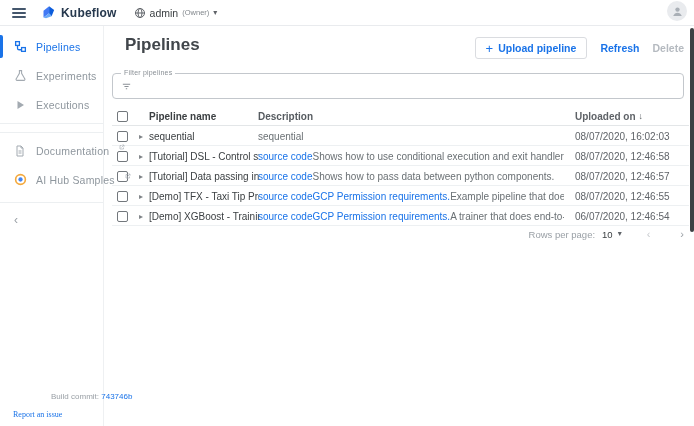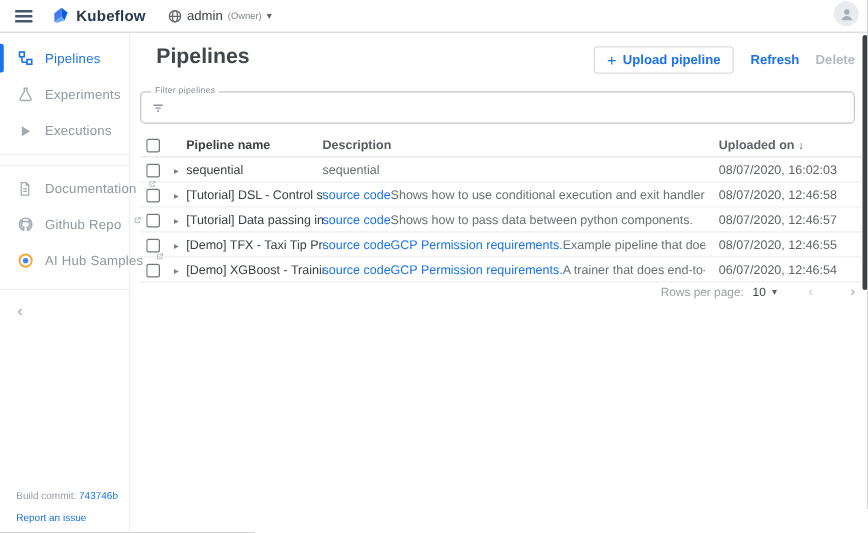--- a/index.html
+++ b/index.html
@@ -1,18 +1,18 @@
 <!DOCTYPE html>
 <html><head>
 <meta charset="utf-8">
 <style>
   * { box-sizing: border-box; margin: 0; padding: 0; }
   html,body { background:#fff; }
   body { font-family: "Liberation Sans", sans-serif; }
-  .app { position:relative; width:694px; height:426px; background:#404040; overflow:hidden; }
+  .app { position:relative; width:694px; height:426px; background:#e5e5e5; overflow:hidden; }
 
   
   .topbar { position:absolute; top:0; left:0; right:0; height:26px; background:#fff;
             border-bottom:1px solid #e9ebee; display:flex; align-items:center; z-index:6; }
   .menu-btn { margin-left:12px; width:14px; height:10px; display:flex; flex-direction:column;
               justify-content:space-between; cursor:pointer; }
   .menu-btn i { display:block; height:2px; background:#44566c; border-radius:1px; }
   .logo { display:flex; align-items:center; gap:5px; margin-left:15px; }
   .brand { font-size:12px; font-weight:700; color:#26384d; letter-spacing:.2px; }
   .ns { display:flex; align-items:center; gap:4px; margin-left:17px; cursor:pointer; }
@@ -35,23 +35,23 @@
   .nav-item.active { color:#1a73e8; }
   .nav-item.active .ic { color:#1a73e8; }
   .nav-item.active::before { content:""; position:absolute; left:0; top:3px; bottom:3px;
                              width:3px; background:#1a73e8; border-radius:0 2px 2px 0; }
   .sep { height:1px; background:#eceff1; margin:4px 0; }
   .sep.wide { margin:8px 0 3px 0; }
   .extlink { margin-left:1px; transform:translateY(-4px); color:#b0b6bc; }
   .collapse { height:28px; display:flex; align-items:center; padding-left:14px;
               color:#9aa0a6; font-size:12px; cursor:pointer; }
   .side-bottom { position:absolute; left:13px; bottom:7px; font-size:8px; line-height:1; }
-  .build { color:#9aa0a6; margin-bottom:10px; white-space:nowrap; }
+  .build { color:#9aa0a6; margin-bottom:10px; white-space:nowrap;margin-left:38px; }
   .build .commit { color:#1a73e8; cursor:pointer; }
-  .report { color:#1a73e8; cursor:pointer; }
+  .report { color:#1a73e8; cursor:pointer;font-family:Liberation Serif, serif; }
 
   
   .main { position:absolute; left:104px; top:26px; right:0; bottom:0; background:#fff; }
   .page-title { position:absolute; left:21px; top:9px; font-size:17px; color:#41464b; }
   .toolbar { position:absolute; right:10px; top:11px; display:flex; align-items:center; gap:13px; }
   .btn-outline { height:22px; padding:0 10px; border:1px solid #dadce0; border-radius:3px;
                  background:#fff; color:#1a73e8; font-size:10.5px; font-weight:600;
                  display:flex; align-items:center; gap:5px; cursor:pointer;
                  font-family:inherit; }
   .btn-outline .plus { font-size:13px; font-weight:400; line-height:1; }
@@ -176,33 +176,20 @@
           </svg>
         </span>
         <span>Documentation</span>
         <span class="extlink">
           <svg width="6" height="6" viewBox="0 0 24 24" fill="none" stroke="currentColor" stroke-width="3">
             <path d="M13 4h7v7M20 4 10 14M10 6H4v14h14v-6"></path>
           </svg>
         </span>
       </div>
 
-      <div class="nav-item">
-        <span class="ic">
-          <svg width="13" height="13" viewBox="0 0 24 24" fill="none" stroke="currentColor" stroke-width="2.4">
-            <path d="M12 3a9 9 0 0 0-3 17.5c0-1.2-.4-3 .3-3.8-2-.3-3.6-1.3-3.6-4a4 4 0 0 1 1-2.9 3.6 3.6 0 0 1 .1-2.8s.8-.3 2.8 1a9 9 0 0 1 4.8 0c2-1.3 2.8-1 2.8-1a3.6 3.6 0 0 1 .1 2.8 4 4 0 0 1 1 2.9c0 2.7-1.6 3.7-3.6 4 .7.8.3 2.6.3 3.8A9 9 0 0 0 12 3z"></path>
-          </svg>
-        </span>
-        <span>Github Repo</span>
-        <span class="extlink">
-          <svg width="6" height="6" viewBox="0 0 24 24" fill="none" stroke="currentColor" stroke-width="3">
-            <path d="M13 4h7v7M20 4 10 14M10 6H4v14h14v-6"></path>
-          </svg>
-        </span>
-      </div>
 
       <div class="nav-item">
         <span class="ic">
           <svg width="13" height="13" viewBox="0 0 24 24">
             <circle cx="12" cy="12" r="9" fill="none" stroke="#f4a93d" stroke-width="3"></circle>
             <circle cx="12" cy="12" r="4" fill="#4285f4"></circle>
           </svg>
         </span>
         <span>AI Hub Samples</span>
         <span class="extlink">

